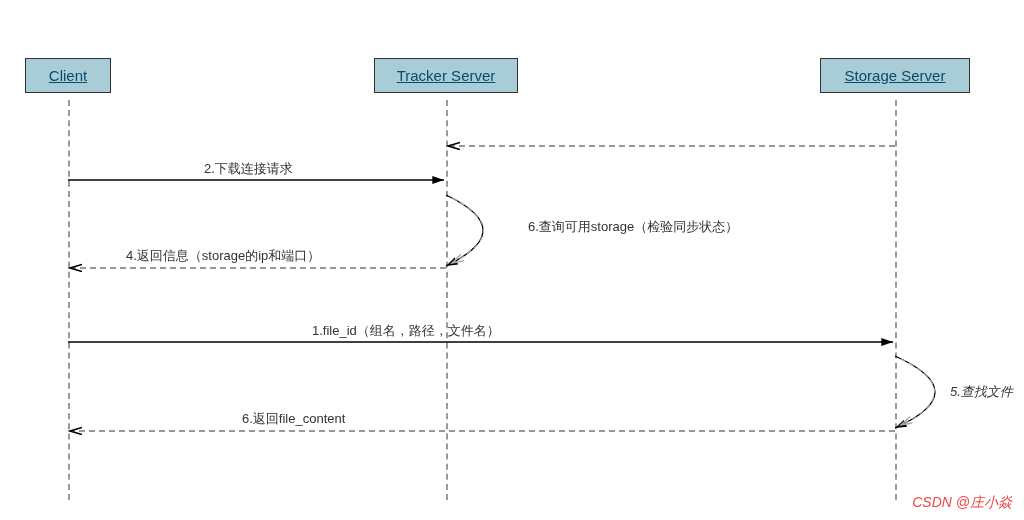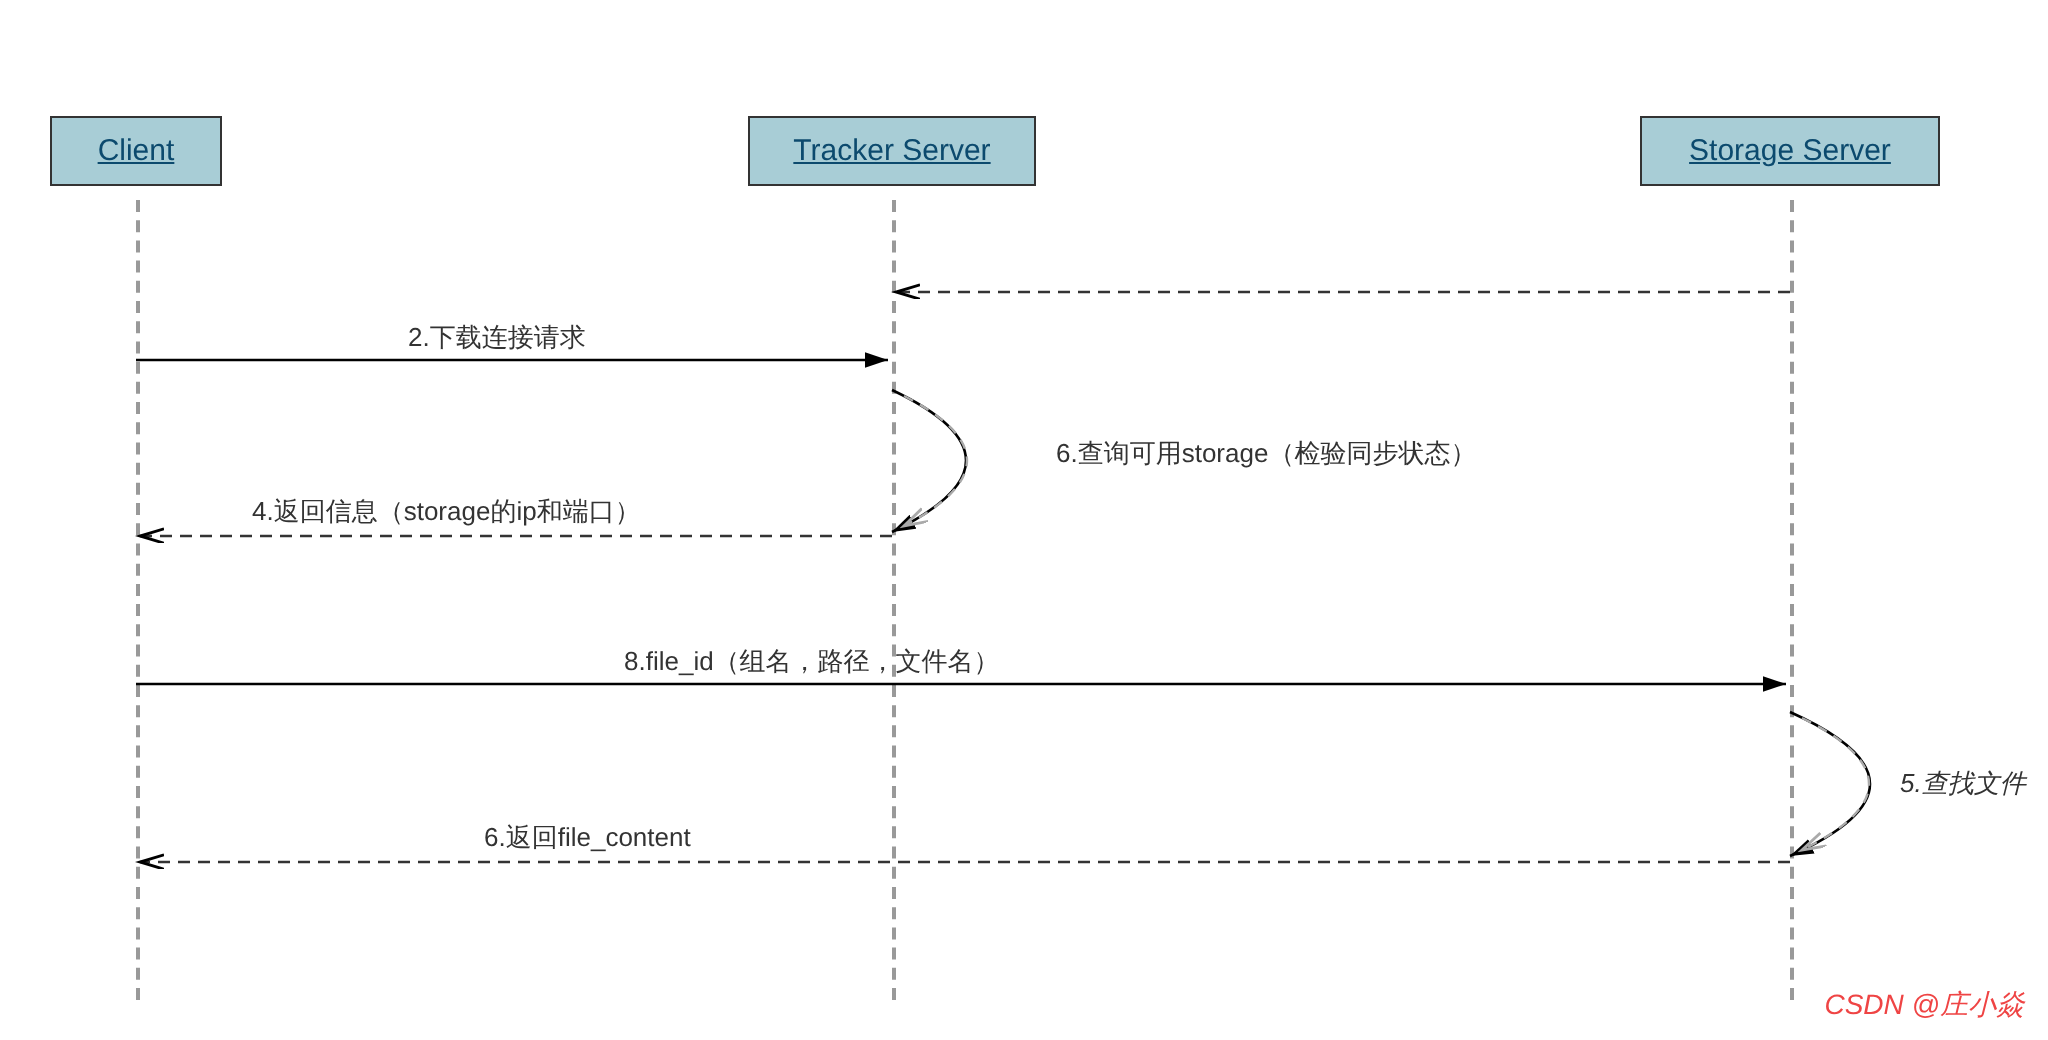--- a/index.html
+++ b/index.html
@@ -88,18 +88,18 @@
 
     <path d="M 895 356 Q 975 392 895 428" fill="none" stroke="#000" stroke-width="1.3" marker-end="url(#arrow-solid)"></path>
     <path d="M 901 359 Q 968 392 901 425" fill="none" stroke="#aaa" stroke-width="1.2" stroke-dasharray="5,4" marker-end="url(#arrow-open-gray)"></path>
 
     <line x1="895" y1="431" x2="70" y2="431" stroke="#333" stroke-width="1.2" stroke-dasharray="6,4" marker-end="url(#arrow-open)"></line>
   </svg>
 
   <div class="msg-label" style="left:204px; top:160px;">2.下载连接请求</div>
   <div class="msg-label" style="left:528px; top:218px;">6.查询可用storage（检验同步状态）</div>
   <div class="msg-label" style="left:126px; top:247px;">4.返回信息（storage的ip和端口）</div>
-  <div class="msg-label" style="left:312px; top:322px;">8.file_id（组名，路径，文件名）</div>
+  <div class="msg-label" style="left:312px; top:322px;">1.file_id（组名，路径，文件名）</div>
   <div class="msg-label" style="left:950px; top:383px;font-style:italic;">5.查找文件</div>
   <div class="msg-label" style="left:242px; top:410px;">6.返回file_content</div>
 
   <div class="watermark">CSDN @庄小焱</div>
 </div>
 
 </body></html>

